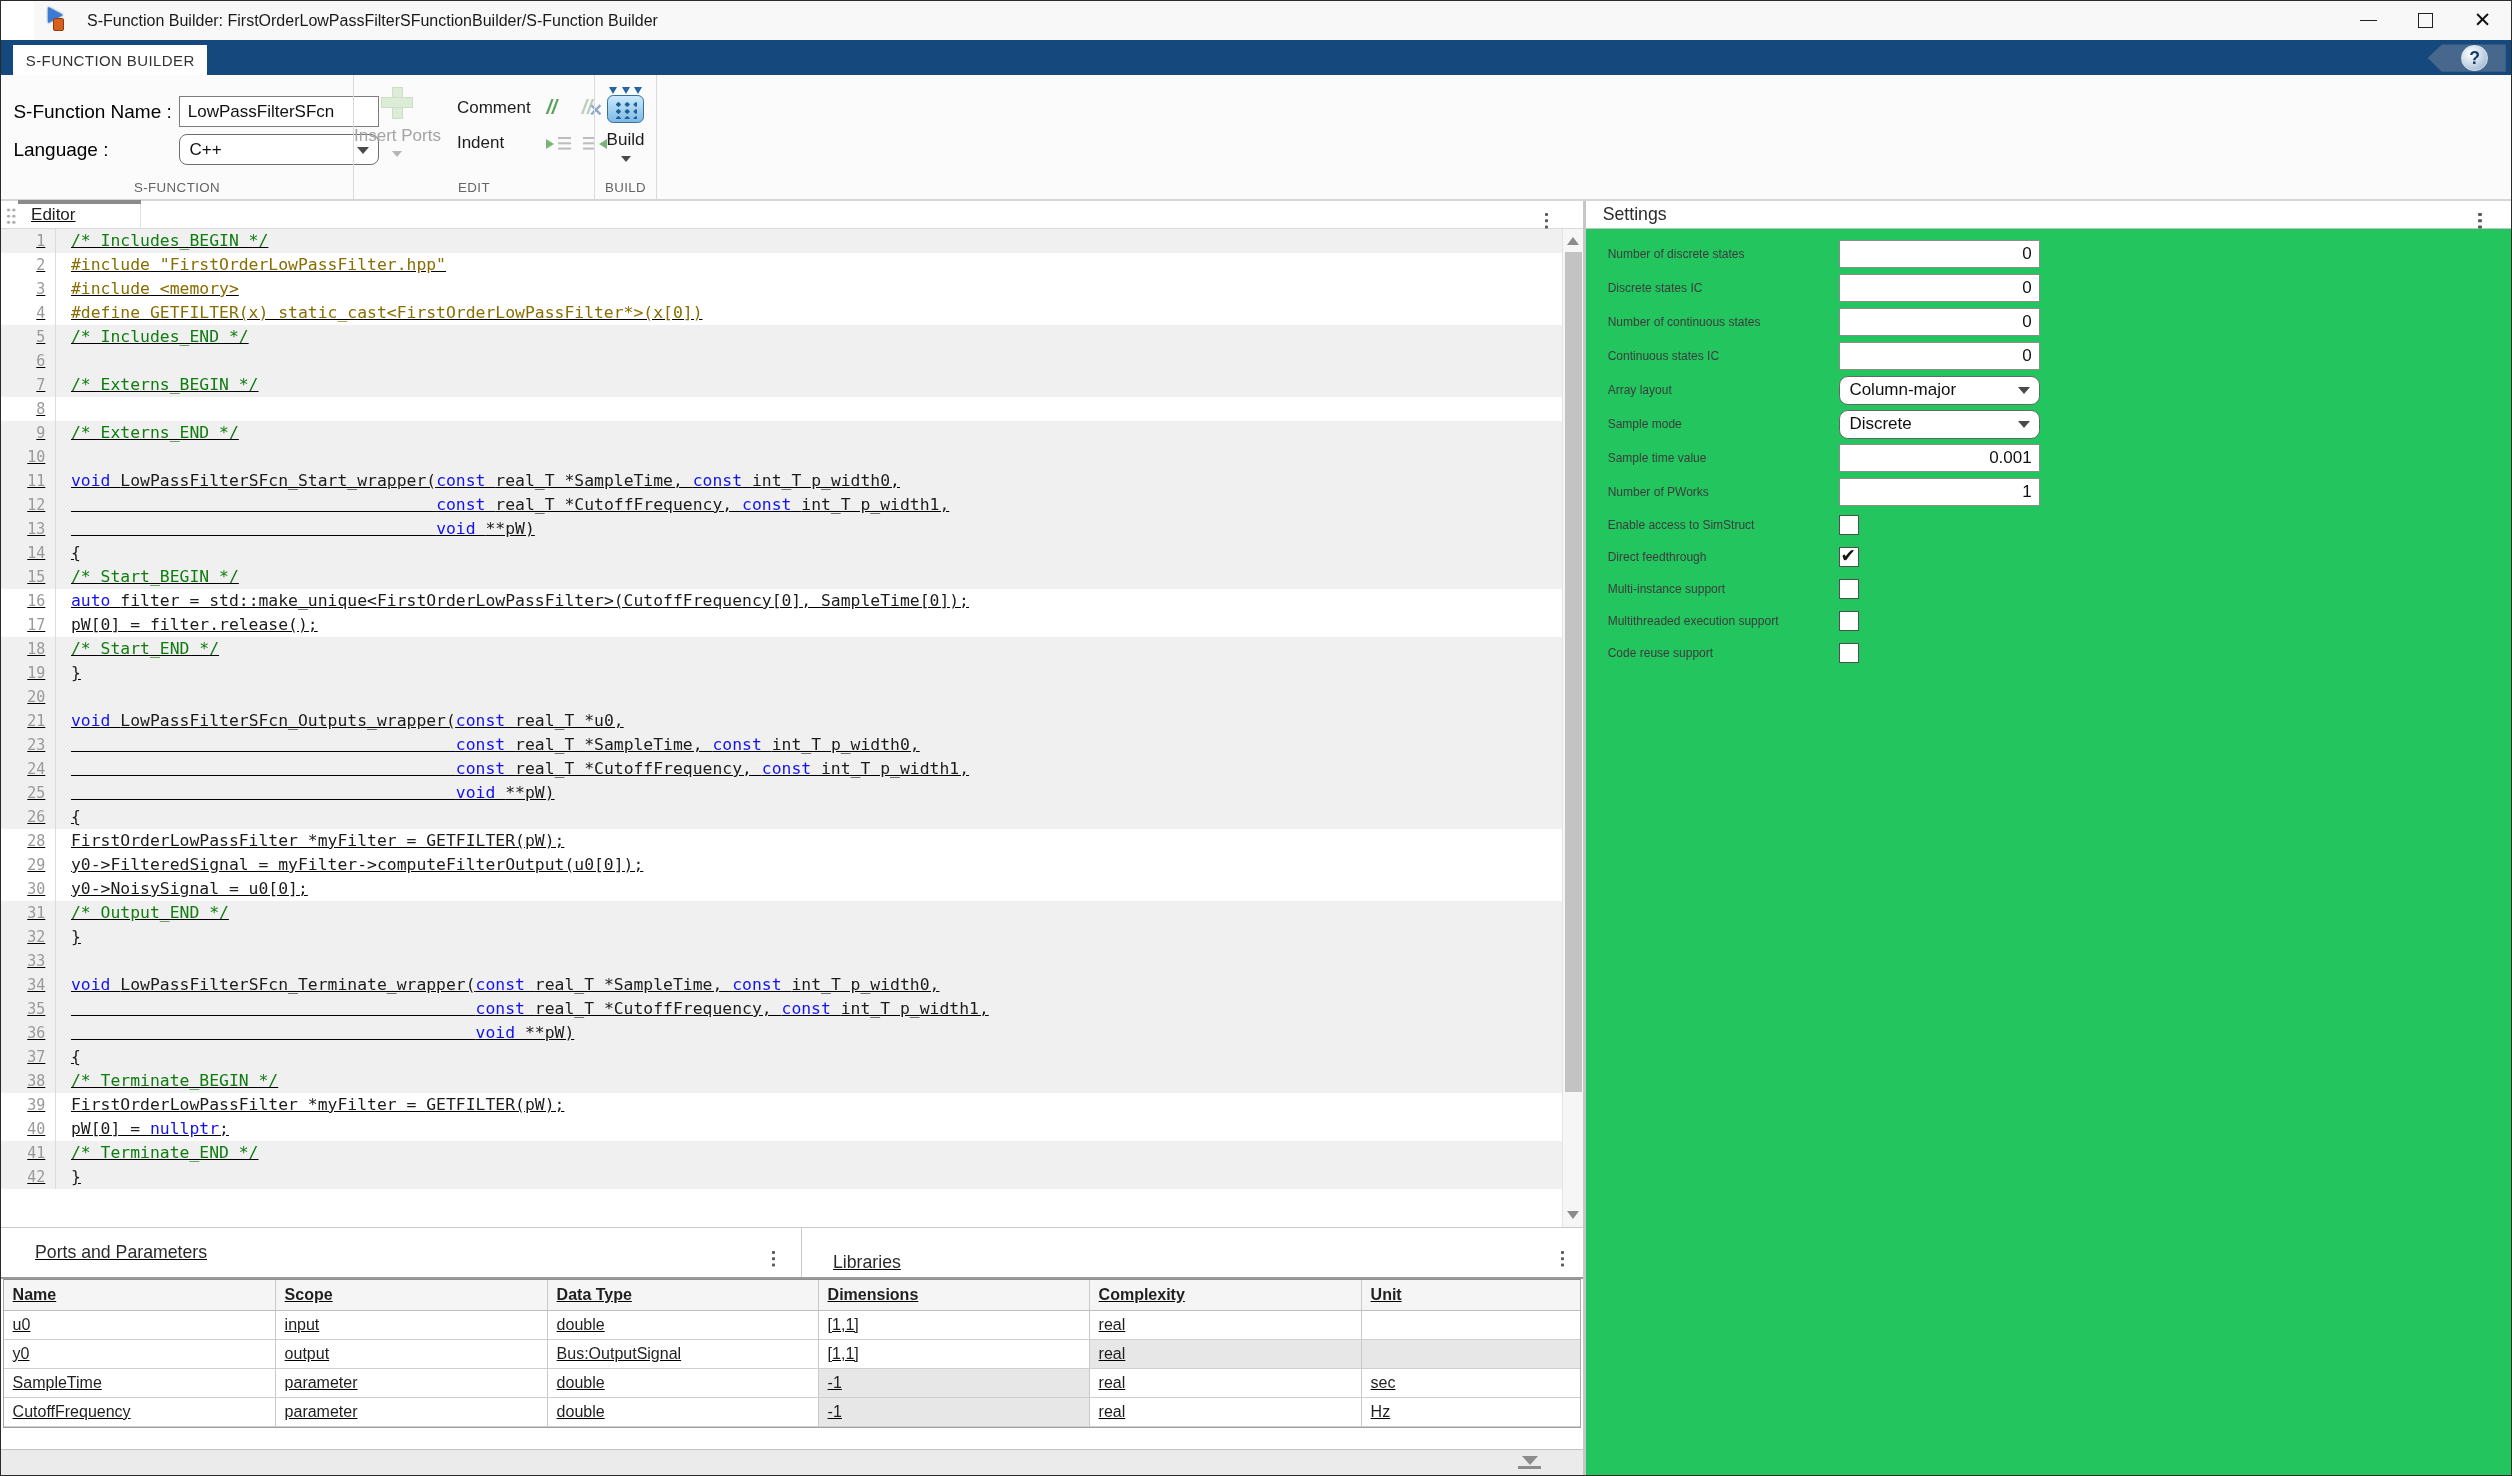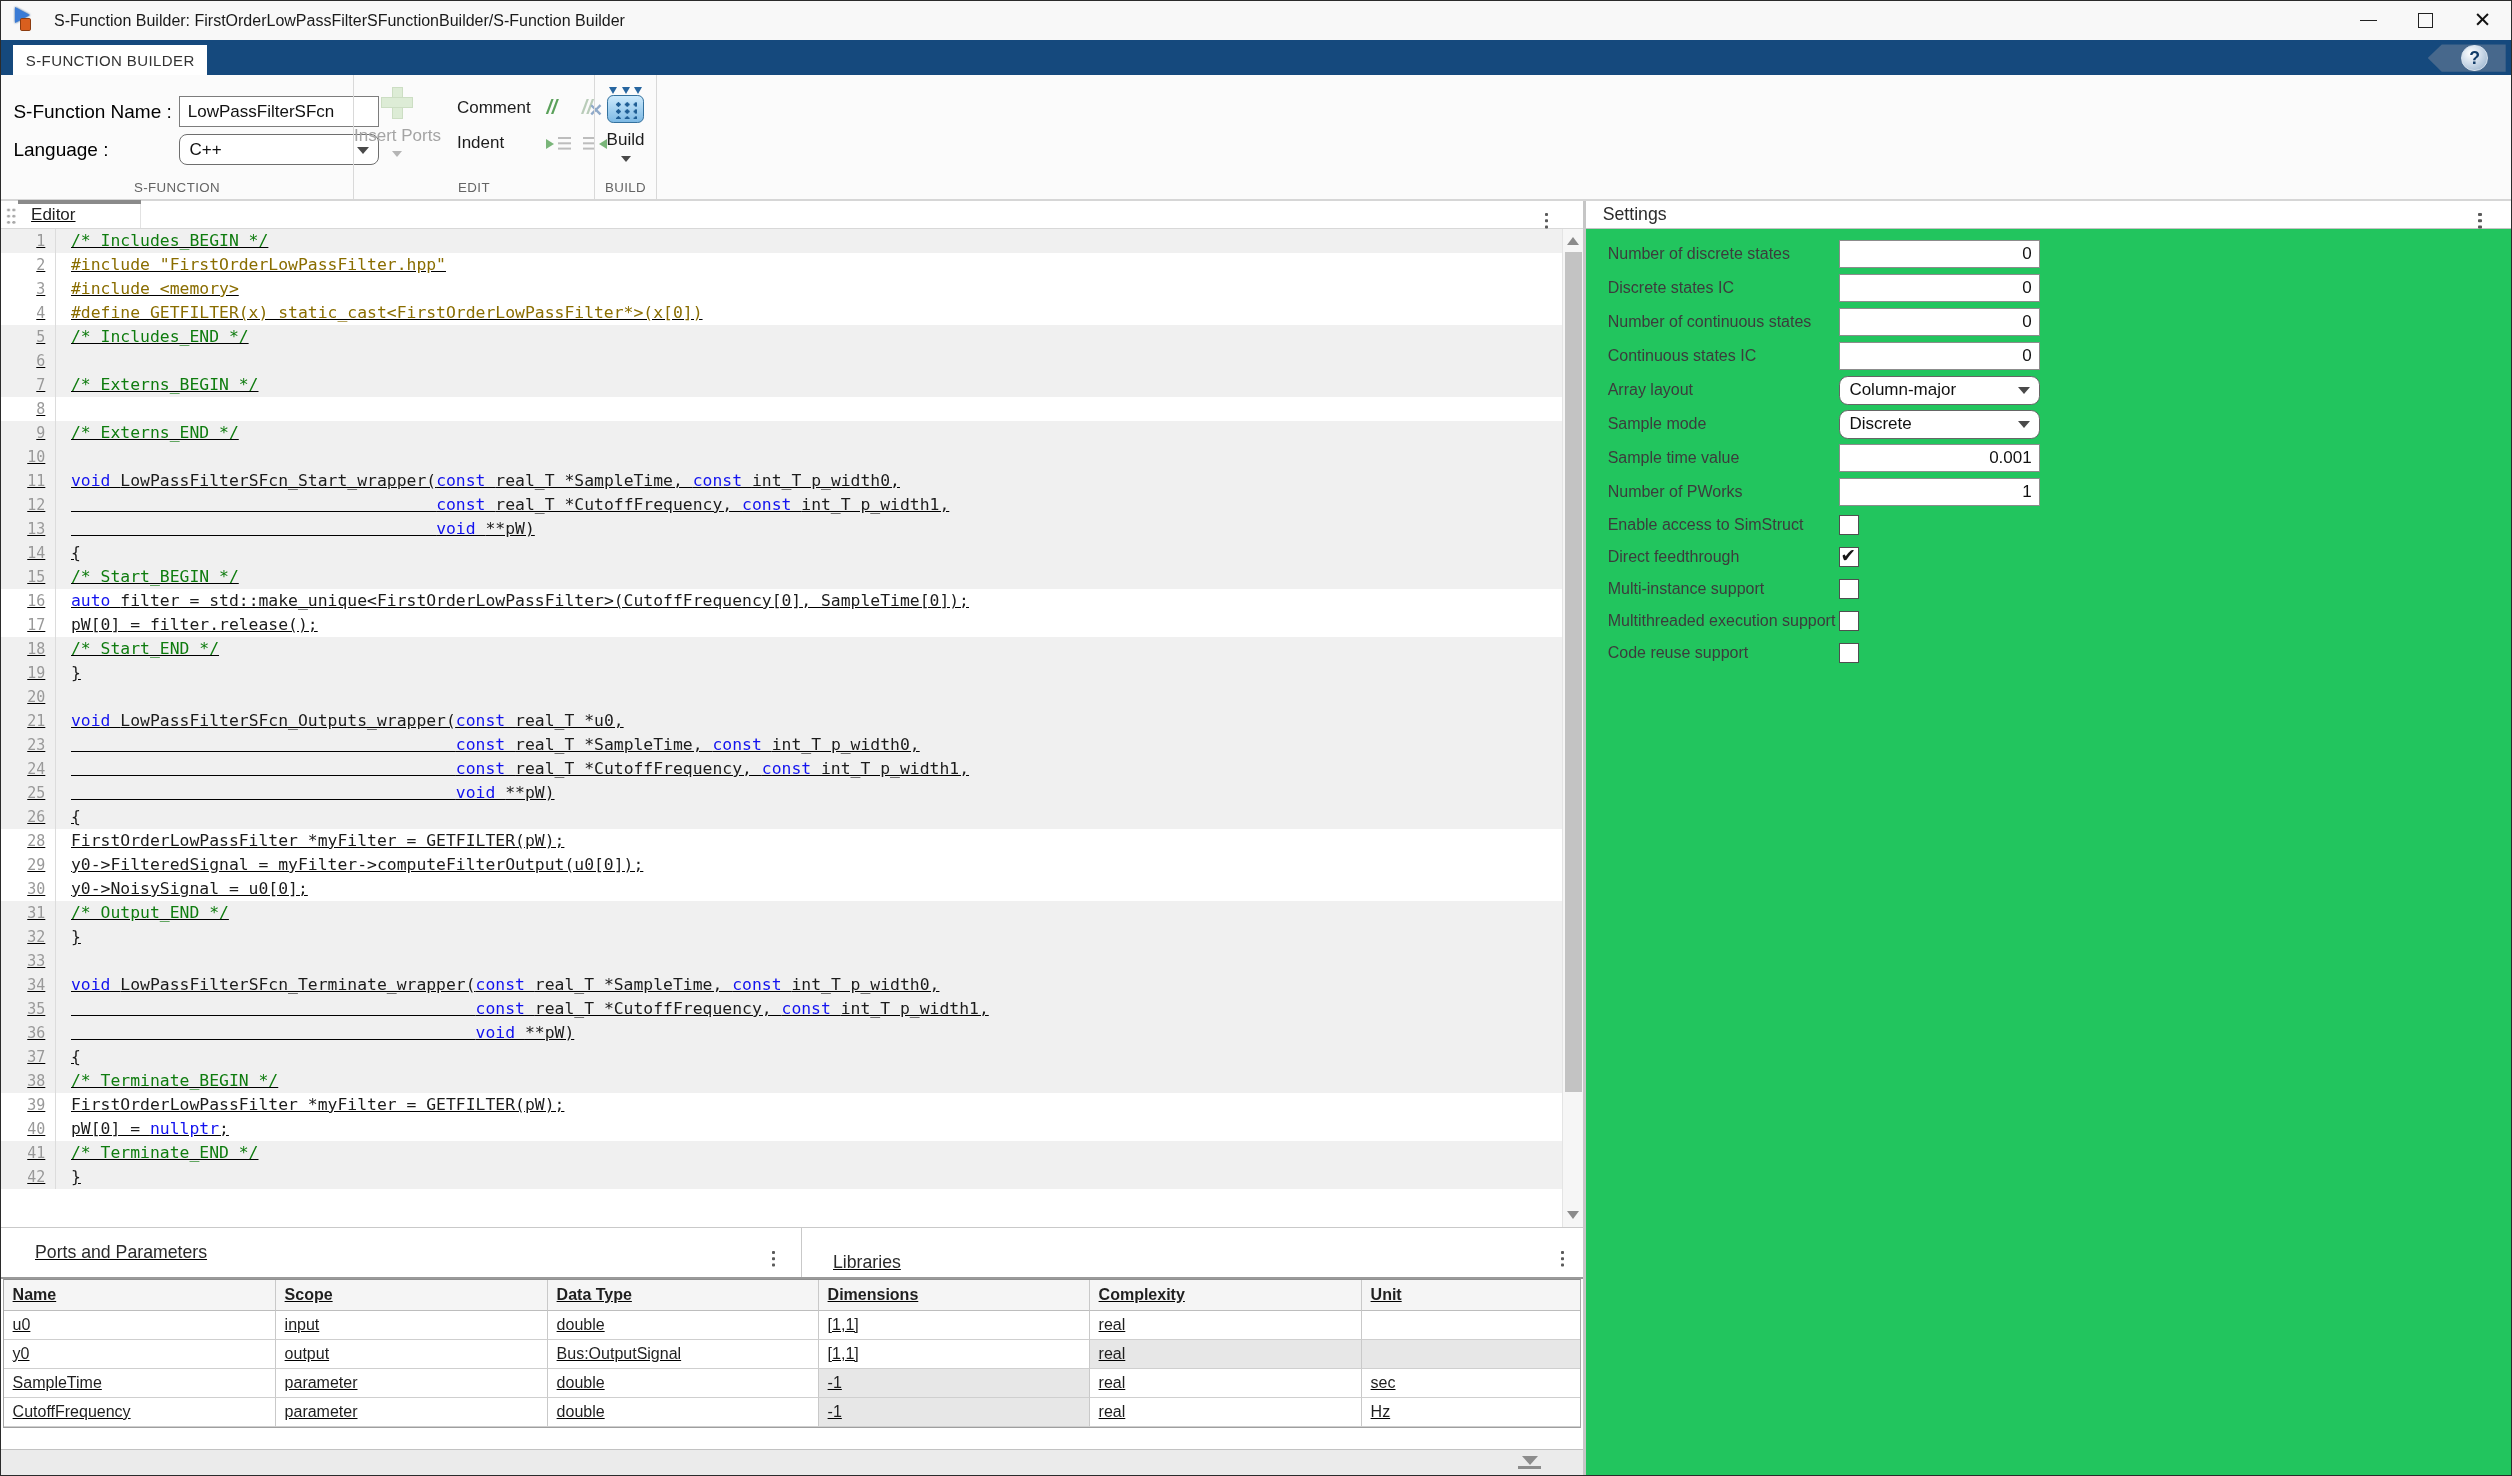--- a/index.html
+++ b/index.html
@@ -5,21 +5,21 @@
   * { box-sizing: border-box; margin: 0; padding: 0; }
   html,body { background:#888; }
   body { font-family:"Liberation Sans", sans-serif; }
 
   .window{
     position:relative; width:2512px; height:1476px; background:#fff;
     border:1.8px solid #2b2b2b; display:flex; flex-direction:column; overflow:hidden;
   }
 
   
-  .titlebar{ height:39px; background:#f8f8f8; display:flex; align-items:center; flex:0 0 auto; }
+  .titlebar{ height:39px; background:#f8f8f8; display:flex; align-items:center; flex:0 0 auto;margin-left:33px; }
   .app-icon{ position:relative; width:30px; height:28px; margin-left:12.4px; flex:0 0 auto; }
   .app-icon .arr{ position:absolute; left:1.8px; top:0.9px; width:0; height:0;
     border-left:15px solid #3a7bd5; border-top:8px solid transparent; border-bottom:8px solid transparent;
     filter:drop-shadow(0 0 0.9px #1d4f8c); }
   .app-icon .blk{ position:absolute; left:6.2px; top:11.5px; width:11.5px; height:13.3px;
     background:#d95f1e; border:1.8px solid #8c3c10; border-radius:1.8px; }
   .title-text{ margin-left:10.6px; font-size:16px; color:#1a1a1a; white-space:nowrap; }
   .win-buttons{ margin-left:auto; display:flex; height:100%; }
   .win-btn{ width:57px; height:100%; display:flex; align-items:center; justify-content:center; cursor:default; }
   .ic-min{ width:17.7px; height:1.8px; background:#222; }
@@ -162,21 +162,21 @@
     border-top:9.7px solid #8c8c8c; }
   .collapse-ic .bar{ width:23px; height:2.7px; background:#8c8c8c; margin-top:1.8px; }
 
   
   .settings-header{ height:28px; background:#fff; border-bottom:1.8px solid #c4c4c4; display:flex; align-items:center; flex:0 0 auto; }
   .settings-header .s-title{ margin-left:17px; font-size:17.7px; color:#2b2b2b; }
   .settings-header .kebab-box{ margin-left:auto; margin-right:19.5px; }
   .settings-body{ flex:1; padding-top:8px; position:relative; }
   .srow{ position:relative; height:34px; display:flex; align-items:center; }
   .srow.cbrow{ height:32px; }
-  .s-label{ margin-left:22px; font-size:16px; color:#3c3c3c; white-space:nowrap; }
+  .s-label{ margin-left:22px; font-size:12px; color:#3c3c3c; white-space:nowrap; }
   .s-ctrl{ position:absolute; left:253px; width:201px; }
   .s-input{ height:27.4px; border:0.9px solid #8c8c8c; background:#fff; display:flex; align-items:center;
     justify-content:flex-end; padding:0 7px; font-size:17px; color:#111; }
   .s-select{ height:29px; border:0.9px solid #666; border-radius:8.8px; background:#fff; display:flex;
     align-items:center; padding:0 26.5px 0 9.7px; font-size:17px; color:#111; position:relative; }
   .s-select .caret{ position:absolute; right:8.8px; top:10.6px; }
   .s-check{ width:20.3px; height:20.3px; border:1.8px solid #4f4f4f; background:#fff; position:relative; }
   .s-check.checked::after{ content:'\2714'; position:absolute; left:0.9px; top:-2.7px; font-size:18.6px;
     font-weight:bold; color:#151515; font-family:"DejaVu Sans", sans-serif; }
 </style>

